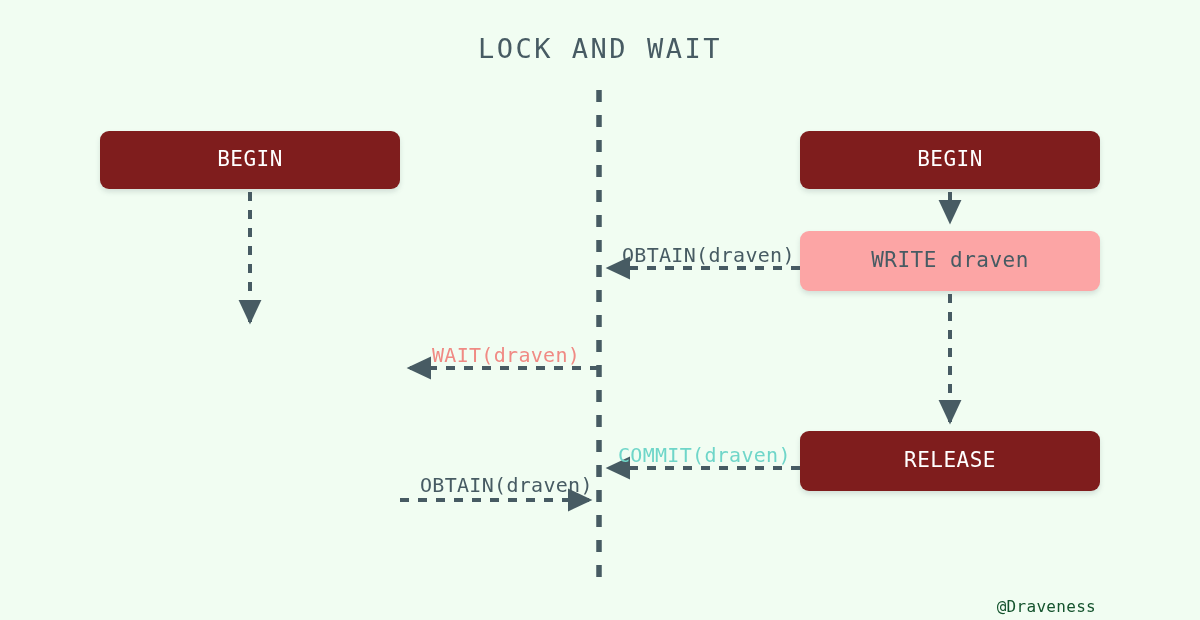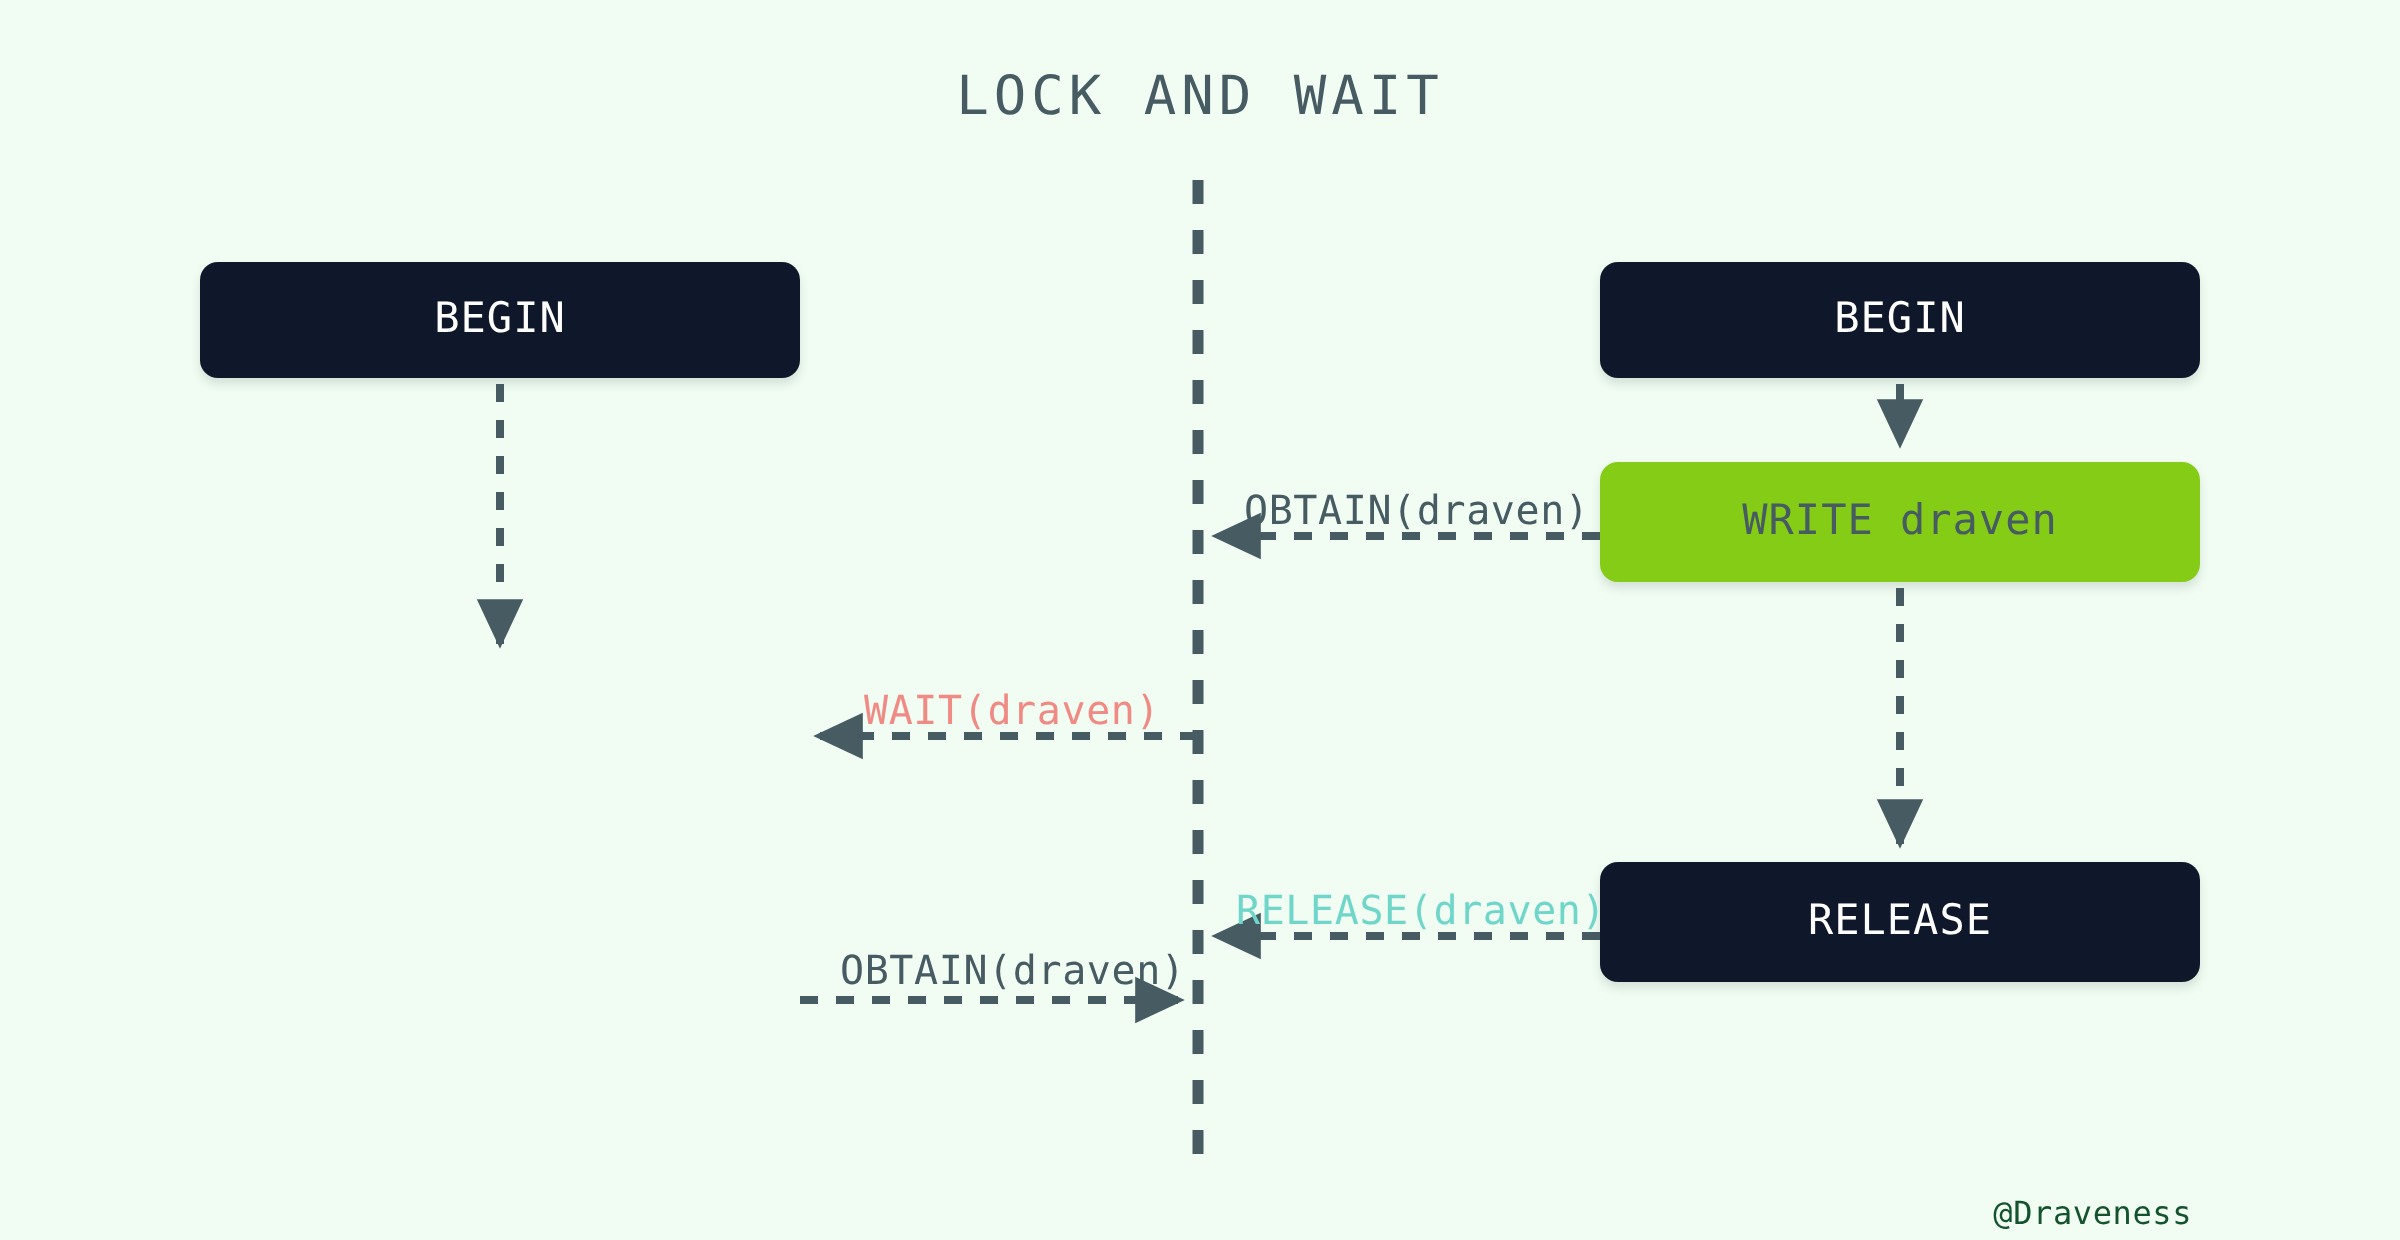--- a/index.html
+++ b/index.html
@@ -30,29 +30,29 @@
     box-sizing: border-box;
     border-radius: 9px;
     display: flex;
     align-items: center;
     justify-content: center;
     text-align: center;
     letter-spacing: 0.5px;
     box-shadow: 0 3px 5px rgba(70, 90, 95, 0.17);
   }
   .node-dark {
-    background: #0f172a;
+    background: #7f1d1d;
     color: #ffffff;
   }
   .node-teal {
     background: #6fd6c9;
     color: #ffffff;
   }
   .node-yellow {
-    background: #84cc16;
+    background: #fca5a5;
     color: #475b63;
   }
   .node-label {
     font-size: 21px;
     line-height: 1.2;
     white-space: pre;
   }
   #title {
     position: absolute;
     left: 0;
@@ -130,19 +130,19 @@
   </div>
 
   <div class="node node-dark" style="left:800px; top:431px; width:300px; height:60px;">
     <span class="node-label">RELEASE</span>
   </div>
 
   <div class="edge-label" style="left:622px; top:243px;">OBTAIN(draven)</div>
 
   <div class="edge-label wait" style="left:432px; top:343px;text-align:center;">WAIT(draven)</div>
 
-  <div class="edge-label release" style="left:618px; top:443px;">RELEASE(draven)</div>
+  <div class="edge-label release" style="left:618px; top:443px;">COMMIT(draven)</div>
 
   <div class="edge-label" style="left:420px; top:473px;">OBTAIN(draven)</div>
 
   <div id="watermark">@Draveness</div>
 
 </div>
 
 </body></html>

